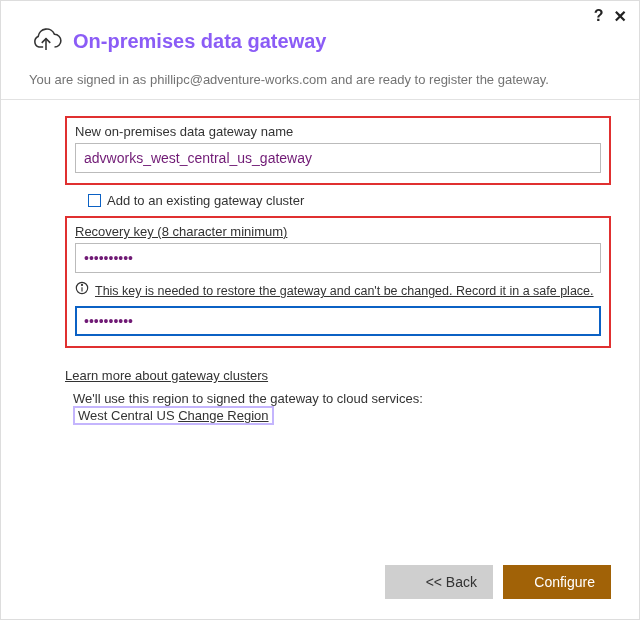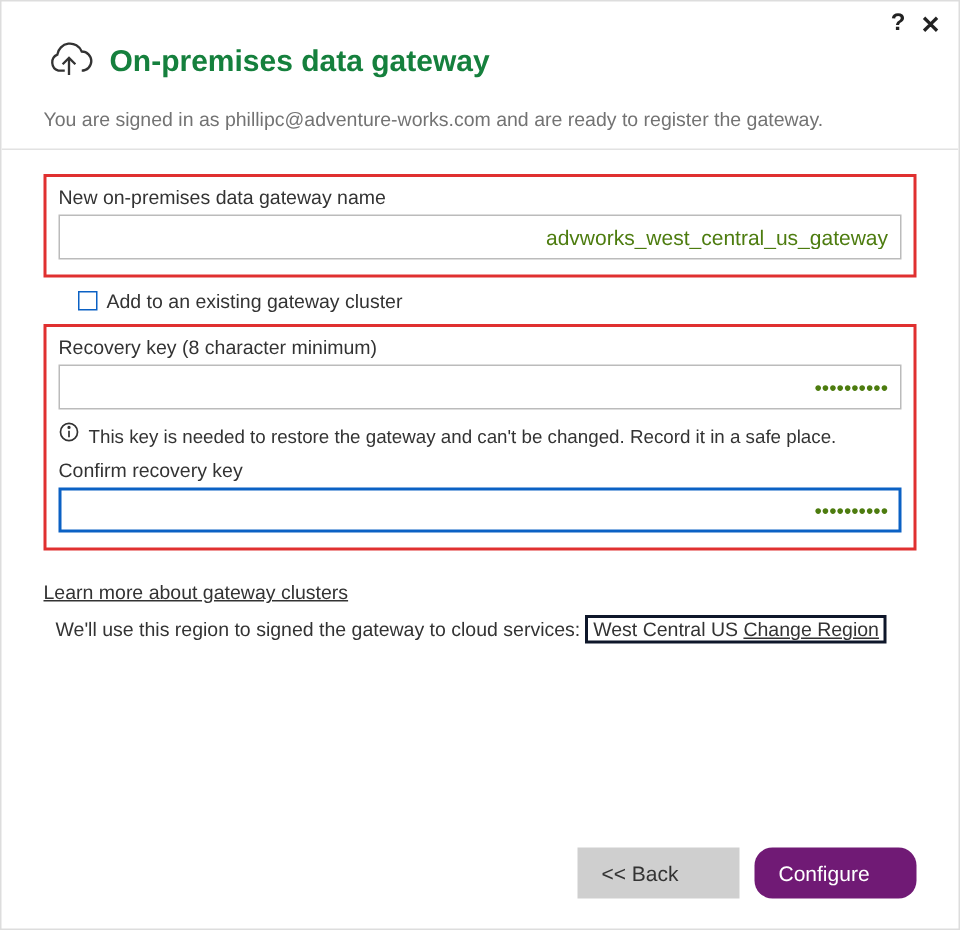--- a/index.html
+++ b/index.html
@@ -27,54 +27,53 @@
     .header {
       display: flex;
       align-items: center;
       gap: 10px;
       padding: 22px 28px 8px 28px;
     }
     .header svg { width: 34px; height: 34px; }
     .header h1 {
       font-size: 20px;
       font-weight: 600;
-      color: #15803d;
+      color: #8b5cf6;
     }
     .subhead {
       padding: 4px 28px 12px 28px;
       color: #737373;
       border-bottom: 1px solid #e2e2e2;
       margin-bottom: 16px;
       font-size: 13px;
     }
-    .content { padding: 0 28px; }
+    .content { padding: 0 28px; margin-left: 36px; }
     .highlight-red {
       border: 2px solid #e03030;
       padding: 6px 8px 10px 8px;
       margin-bottom: 6px;
     }
     .highlight-red-thin {
-      border: 2px solid #0f172a;
+      border: 2px solid #c4b5fd;
       padding: 0 3px;
       display: inline-block;
     }
     .field-label {
       font-size: 13px;
       color: #333;
       margin-bottom: 4px;
       display: block;
     }
     .text-input, .pw-input {
       width: 100%;
       border: 1px solid #bbb;
       padding: 6px 8px;
       font-size: 14px;
       font-family: inherit;
-      color: #4d7c0f;
-      text-align: right;
+      color: #701a75;
     }
     .pw-input.focus {
       border: 2px solid #0b61c4;
       outline: none;
       padding: 5px 7px;
     }
     .checkbox-row {
       display: flex;
       align-items: center;
       gap: 6px;
@@ -89,21 +88,21 @@
     }
     .info-row {
       display: flex;
       align-items: flex-end;
       gap: 6px;
       margin: 8px 0;
       font-size: 12.5px;
       color: #333;
     }
     .info-row svg { width: 14px; height: 14px; flex-shrink: 0; }
-    .section2 { margin-top: 8px; }
+    .section2 { margin-top: 8px; text-decoration: underline; }
     .link {
       color: #333;
       text-decoration: underline;
       cursor: pointer;
     }
     .learn-link {
       display: inline-block;
       margin: 14px 0 8px 0;
       font-size: 13px;
     }
@@ -117,31 +116,30 @@
       bottom: 20px;
       right: 28px;
       display: flex;
       gap: 10px;
     }
     .btn {
       min-width: 108px;
       padding: 9px 16px;
       font-size: 14px;
       border: none;
-      text-align: left;
+      text-align: right;
       cursor: pointer;
     }
     .btn-back {
       background: #cfcfcf;
       color: #333;
     }
     .btn-primary {
-      background: #701a75;
+      background: #a16207;
       color: #fff;
-      border-radius: 12px;
     }
   </style>
 </head>
 <body>
 
 <div class="titlebar">
   <span>?</span>
   <span>✕</span>
 </div>
 
@@ -179,21 +177,20 @@
     <div class="info-row">
       <span>
         <svg viewBox="0 0 16 16" fill="none" stroke="#333" stroke-width="1.3">
           <circle cx="8" cy="8" r="6.5"></circle>
           <line x1="8" y1="7" x2="8" y2="12"></line>
           <circle cx="8" cy="4.5" r="0.6" fill="#333"></circle>
         </svg>
       </span>
       <span>This key is needed to restore the gateway and can't be changed. Record it in a safe place.</span>
     </div>
-    <label class="field-label">Confirm recovery key</label>
     <input class="pw-input focus" type="text" value="••••••••••" style="">
   </div>
 
   <a class="link learn-link">Learn more about gateway clusters</a>
 
   <div class="region-row">
     <span>We'll use this region to signed the gateway to cloud services: </span><span class="highlight-red-thin"><span>West Central US </span><a class="link">Change Region</a></span>
   </div>
 </div>
 

